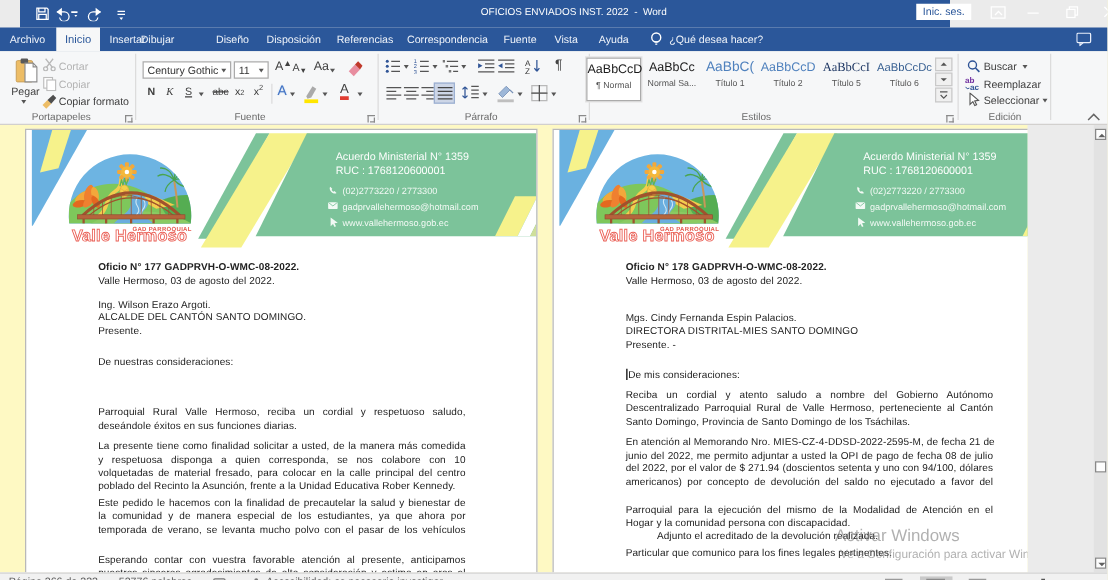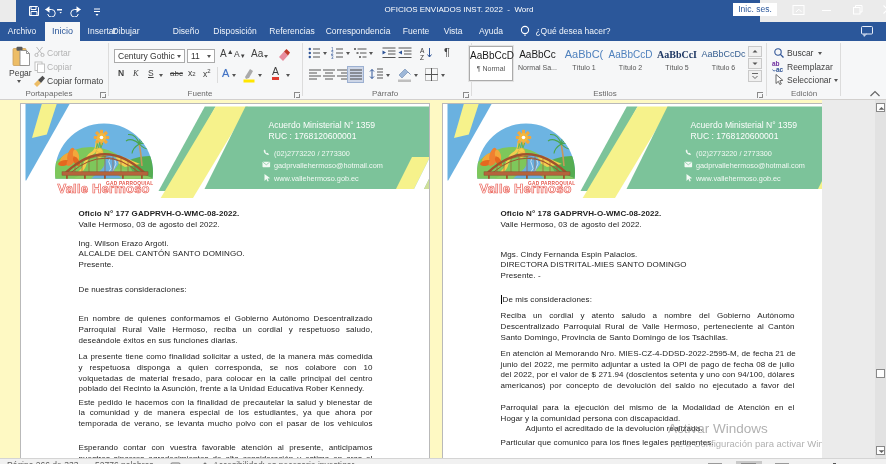--- a/index.html
+++ b/index.html
@@ -269,21 +269,21 @@
     </div>
   <div class="scard" style="left:562px">
       <div class="l1" style="color:#4f81bd;font-size:11px">AaBbC(</div>
       <div class="l2">Título 1</div>
     </div>
   <div class="scard" style="left:608.5px">
       <div class="l1" style="color:#4f81bd">AaBbCcD</div>
       <div class="l2">Título 2</div>
     </div>
   <div class="scard" style="left:655px">
-      <div class="l1" style="color:#1f3864;font-weight:bold;font-family:'Liberation Serif',serif">AaBbCcI</div>
+      <div class="l1" style="color:#1f3864;font-weight:normal;font-family:'Liberation Serif',serif">AaBbCcI</div>
       <div class="l2">Título 5</div>
     </div>
   <div class="scard" style="left:701.5px">
       <div class="l1" style="color:#365f91;font-size:9px">AaBbCcDc</div>
       <div class="l2">Título 6</div>
     </div>
   <div class="abs" style="left:748px;top:5px;width:14px;height:11px;background:#f0f0f0;border:1px solid #c9c9c9">
     <svg style="display:block" width="12" height="9" viewBox="0 0 12 9">
         <path d="M3.5 5.5 l2.5-2.5 2.5 2.5z" fill="#555"></path>
       </svg>
@@ -443,21 +443,20 @@
   <div class="page" id="page1">
     <svg class="abs" style="left:0;top:0" width="410" height="100" viewBox="0 0 410 100">
         <use href="#lh"></use>
       </svg>
     <div class="dl db" style="top:105px">Oficio N° 177 GADPRVH-O-WMC-08-2022.</div>
     <div class="dl" style="top:115.8px">Valle Hermoso, 03 de agosto del 2022.</div>
     <div class="dl" style="top:134.5px">Ing. Wilson Erazo Argoti.</div>
     <div class="dl" style="top:145.3px">ALCALDE DEL CANTÓN SANTO DOMINGO.</div>
     <div class="dl" style="top:156.1px">Presente.</div>
     <div class="dl" style="top:180.9px">De nuestras consideraciones:</div>
-    <div class="dl dj" style="top:210.1px">En nombre de quienes conformamos el Gobierno Autónomo Descentralizado</div>
     <div class="dl dj" style="top:220.9px">Parroquial Rural Valle Hermoso, reciba un cordial y respetuoso saludo,</div>
     <div class="dl" style="top:231.7px">deseándole éxitos en sus funciones diarias.</div>
     <div class="dl dj" style="top:248px">La presente tiene como finalidad solicitar a usted, de la manera más comedida</div>
     <div class="dl dj" style="top:258.8px">y respetuosa disponga a quien corresponda, se nos colabore con 10</div>
     <div class="dl dj" style="top:269.6px">volquetadas de material fresado, para colocar en la calle principal del centro</div>
     <div class="dl" style="top:280.4px">poblado del Recinto la Asunción, frente a la Unidad Educativa Rober Kennedy.</div>
     <div class="dl dj" style="top:293.5px">Este pedido le hacemos con la finalidad de precautelar la salud y bienestar de</div>
     <div class="dl dj" style="top:304.3px">la comunidad y de manera especial de los estudiantes, ya que ahora por</div>
     <div class="dl dj" style="top:315.1px">temporada de verano, se levanta mucho polvo con el pasar de los vehículos</div>
     <div class="dl dj" style="top:339px">Esperando contar con vuestra favorable atención al presente, anticipamos</div>

